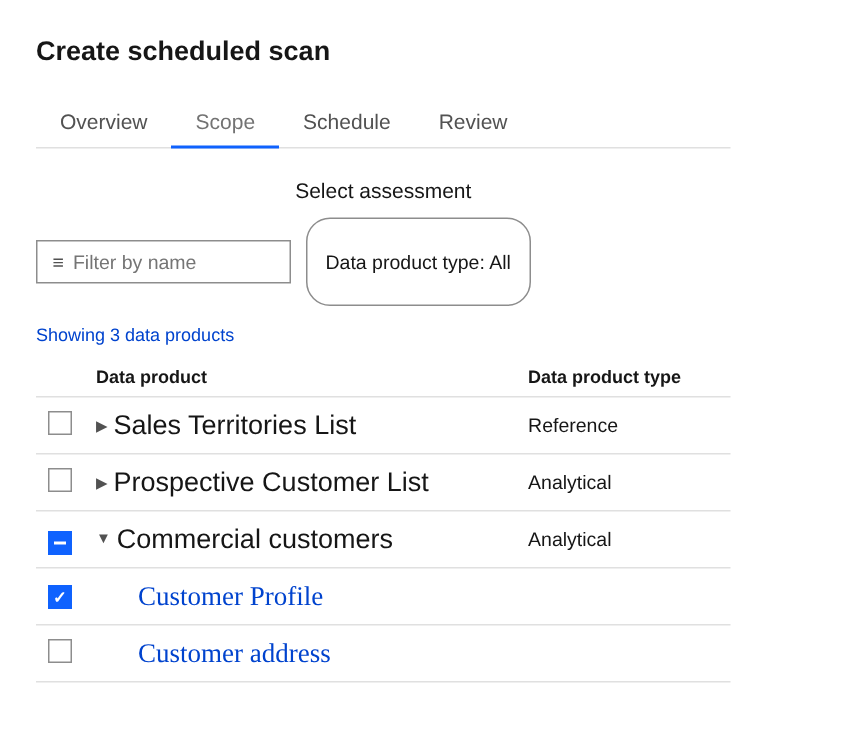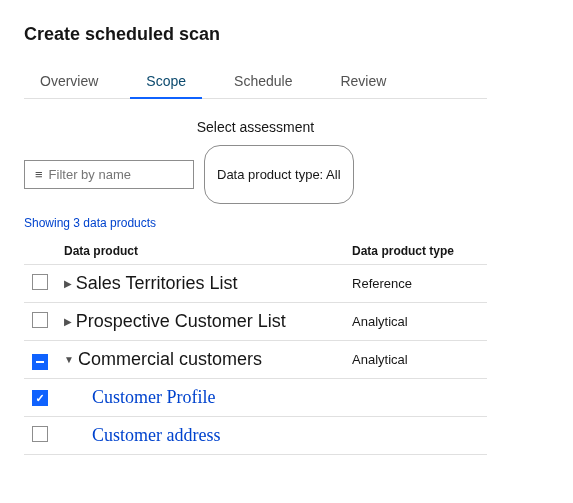--- a/index.html
+++ b/index.html
@@ -23,39 +23,39 @@
       padding: 24px 24px 16px 24px;
     }
     .page-title {
       font-size: 18px;
       font-weight: 600;
       margin-bottom: 20px;
       color: #161616;
     }
     .tabs {
       display: flex;
-      gap: 16px;
+      gap: 0;
       border-bottom: 1px solid #e0e0e0;
       margin-bottom: 20px;
     }
     .tab {
       padding: 8px 16px;
       cursor: pointer;
       font-size: 14px;
       color: #525252;
       border-bottom: 2px solid transparent;
       margin-bottom: -1px;
       background: none;
       border-top: none;
       border-left: none;
       border-right: none;
       outline: none;
     }
     .tab.active {
-      color: #0c4a6e;
+      color: #737373;
       border-bottom: 2px solid #0f62fe;
       font-weight: 500;
     }
     .section-label {
       font-size: 14px;
       font-weight: 400;
       margin-bottom: 10px;
       color: #161616;
       text-align: center;
     }

